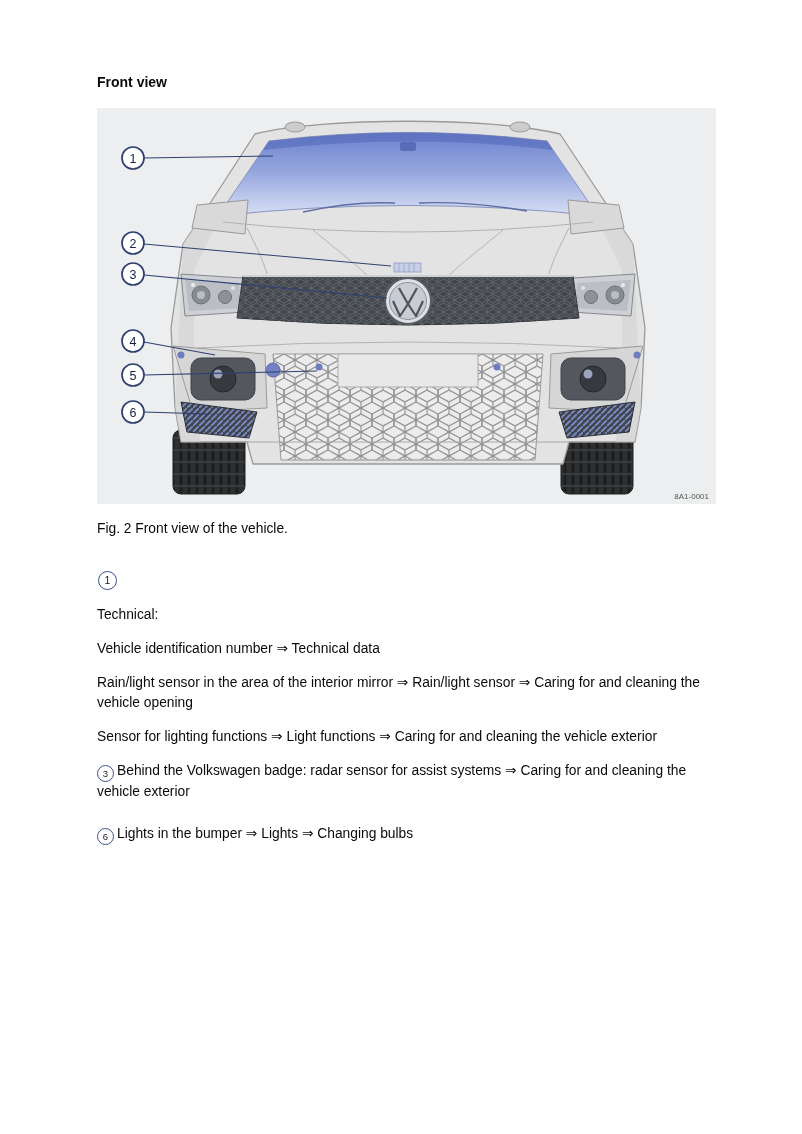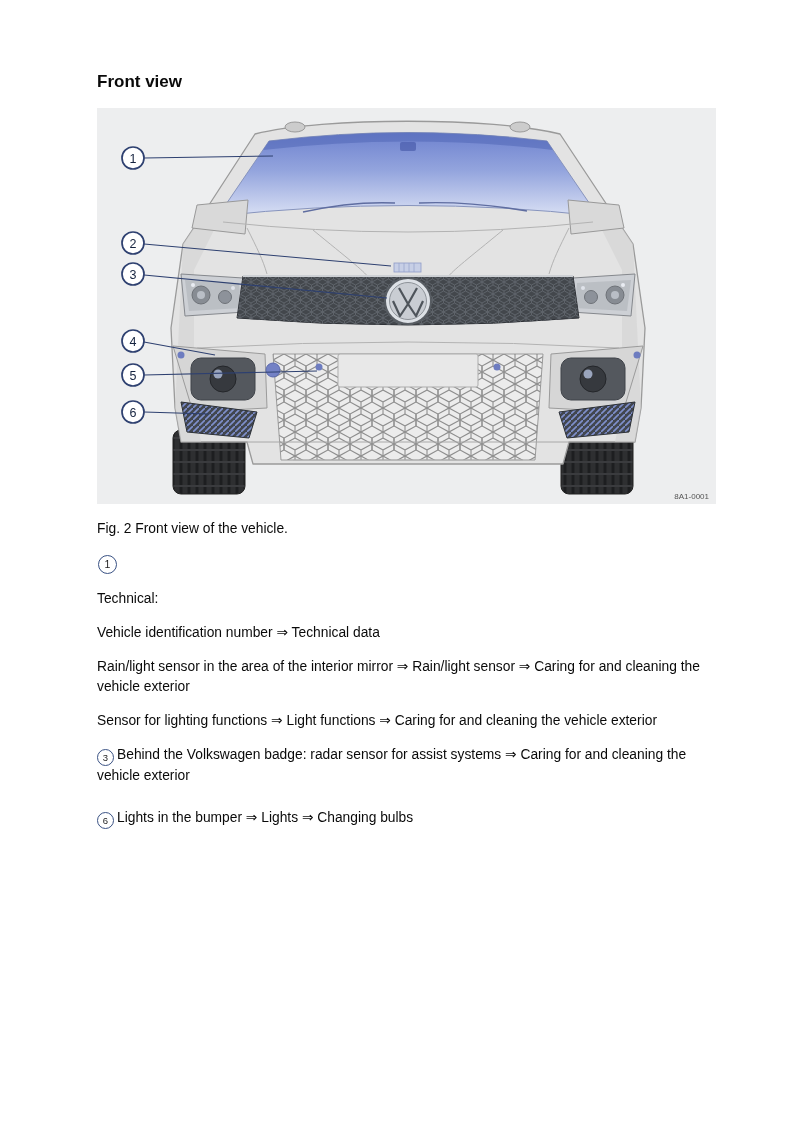--- a/index.html
+++ b/index.html
@@ -3,26 +3,26 @@
 <meta charset="utf-8">
 <style>
   * { box-sizing: border-box; }
   html, body { margin: 0; padding: 0; }
   body {
     width: 802px; height: 1134px; background: #ffffff;
     font-family: "Liberation Sans", "DejaVu Sans", sans-serif;
     color: #0a0a0a;
   }
   .page { padding: 72px 85px 0 97px; }
-  .title { font-weight: bold; font-size: 17px; line-height: 20px; margin-bottom: 16px; }
+  .title { font-weight: bold; font-size: 14px; line-height: 20px; margin-bottom: 16px; }
   .figure { width: 619px; height: 396px; margin: 0 0 15px 0; position: relative; }
   .figure svg { display: block; }
   svg text { font-family: "Liberation Sans", "DejaVu Sans", sans-serif; }
   p { margin: 0 0 14px 0; font-size: 13.8px; line-height: 20px; max-width: 620px; }
-  .caption { margin-bottom: 15px; }
+  .caption { margin-bottom: 31px; }
   .badge {
     display: inline-flex; width: 17px; height: 17px; flex: none;
     border: 1.4px solid #3a5284; border-radius: 50%; background: #fff;
     align-items: center; justify-content: center;
     font-size: 9.5px; color: #1c1c1c; line-height: 1;
   }
   .badge-lg { width: 19px; height: 19px; font-size: 10.5px; }
   .badge-row { margin: 2px 0 15px 1px; }
   .entry { margin: 8px 0 22px 0; max-width: 702px; }
   .entry .badge { vertical-align: -2px; margin-right: 3px; }
@@ -222,21 +222,21 @@
 
   <p class="caption">Fig. 2 Front view of the vehicle.</p>
 
 
   <div class="badge-row">
     <span class="badge badge-lg">1</span>
   </div>
 
   <p>Technical:</p>
   <p>Vehicle identification number ⇒ Technical data</p>
-  <p>Rain/light sensor in the area of the interior mirror ⇒ Rain/light sensor ⇒ Caring for and cleaning the vehicle exterior</p>
+  <p>Rain/light sensor in the area of the interior mirror ⇒ Rain/light sensor ⇒ Caring for and cleaning the vehicle opening</p>
   <p>Sensor for lighting functions ⇒ Light functions ⇒ Caring for and cleaning the vehicle exterior</p>
 
 
   <p class="entry"><span class="badge">3</span><span>Behind the Volkswagen badge: radar sensor for assist systems ⇒ Caring for and cleaning the vehicle exterior</span></p>
 
 
 
   <p class="entry"><span class="badge">6</span><span>Lights in the bumper ⇒ Lights ⇒ Changing bulbs</span></p>
 
 </div>

